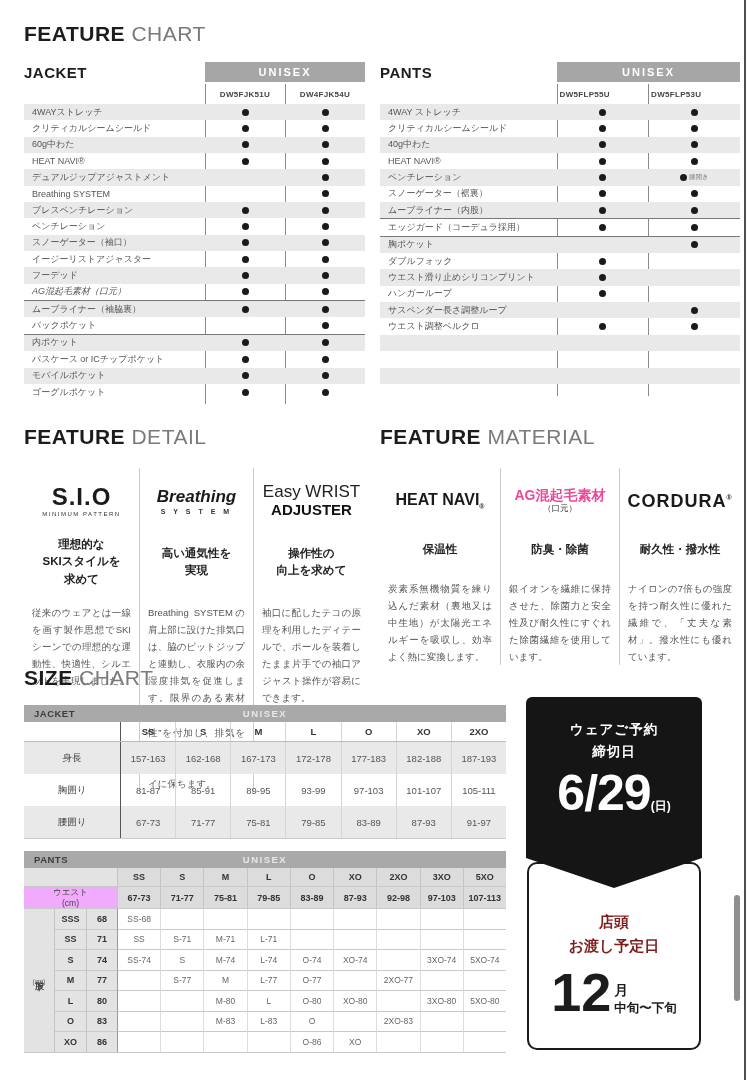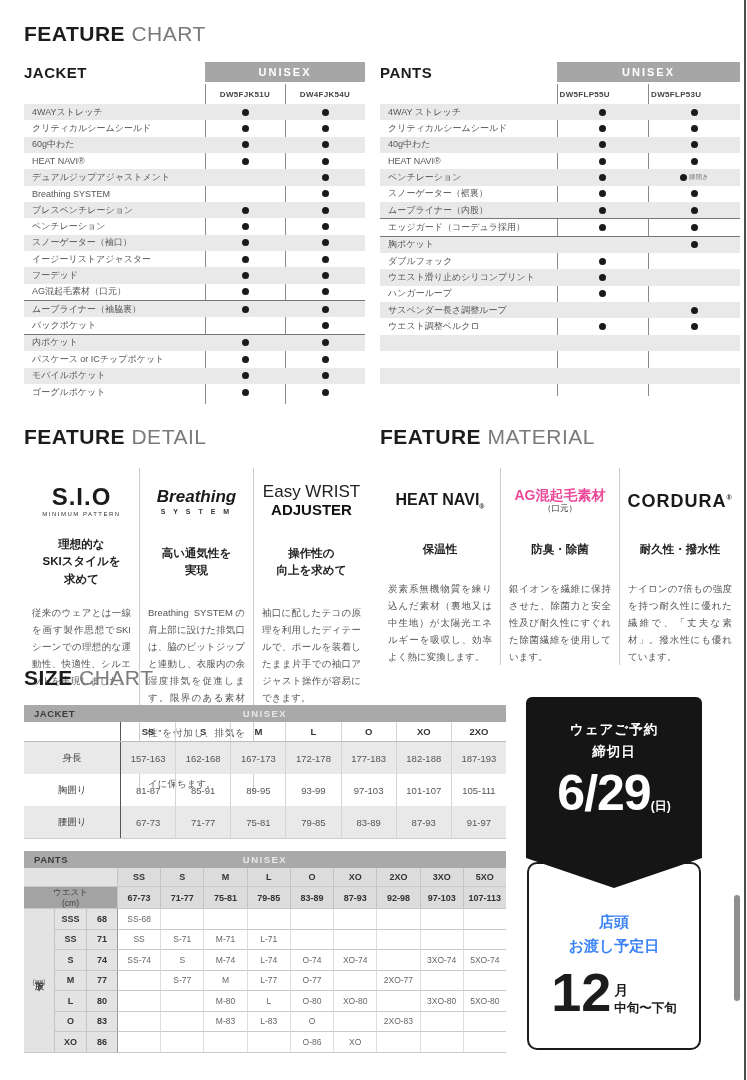--- a/index.html
+++ b/index.html
@@ -62,42 +62,42 @@
   .srow{display:grid;grid-template-columns:96px repeat(7,1fr);height:32px;}
   .srow.odd{background:#e9e9e9;}
   .srow > div{display:flex;align-items:center;justify-content:center;font-size:9.5px;color:#555;border-left:1px solid #d5d5d5;}
   .srow > div:first-child{border-left:none;color:#444;}
   .srow > div:nth-child(2){border-left:1px solid #555;}
   .sbody{border-bottom:1px solid #ccc;}
   
   .pgrid{display:grid;grid-template-columns:30px 32px 31px repeat(9,1fr);}
   .pgrid > div{display:flex;align-items:center;justify-content:center;box-sizing:border-box;border-bottom:1px solid #c9c9c9;}
   .pcell-head{height:19px;background:#dcdcdc;font-size:9px;font-weight:700;color:#333;border-left:1px solid #c4c4c4;}
-  .pcell-waistlabel{grid-column:1 / span 3;background:#a3a3a3;font-size:8.5px;color:#444;line-height:1.2;text-align:center;white-space:pre-line;}
+  .pcell-waistlabel{grid-column:1 / span 3;background:#f0abfc;font-size:8.5px;color:#444;line-height:1.2;text-align:center;white-space:pre-line;}
   .pcell-emptyhead{grid-column:1 / span 3;background:#e3e3e3;}
   .pcell-waist{height:22px;background:#dcdcdc;font-size:9px;font-weight:700;color:#333;border-left:1px solid #c4c4c4;}
   .pcell-inseam{grid-row:span 7;background:#e3e3e3;font-size:9px;font-weight:700;color:#444;flex-direction:column;line-height:1.2;border-bottom:1px solid #c9c9c9;}
   .pcell-inseam .cm{font-size:6.5px;font-weight:400;color:#666;}
   .pcell-size{height:20.5px;background:#e3e3e3;font-size:9px;font-weight:700;color:#333;border-left:1px solid #c4c4c4;}
   .pcell-num{height:20.5px;background:#e3e3e3;font-size:9px;font-weight:700;color:#333;border-left:1px solid #c4c4c4;}
   .pcell{height:20.5px;background:#fff;font-size:8.5px;color:#666;border-left:1px solid #ddd;}
   .pcell.first{border-left:1px solid #999;}
   
   .badge{position:absolute;left:526px;top:697px;width:176px;height:353px;}
   .badge-white{position:absolute;left:1px;right:1px;top:165px;bottom:0;background:#fff;
     border:2px solid #1a1a1a;border-radius:10px;z-index:1;text-align:center;box-sizing:border-box;}
   .badge-black{position:absolute;left:0;right:0;top:0;height:161px;background:#151515;
     border-radius:6px 6px 0 0;z-index:2;text-align:center;color:#fff;}
   .badge-chevron{position:absolute;left:0;top:161px;width:0;height:0;z-index:3;
     border-left:88px solid transparent;border-right:88px solid transparent;border-top:30px solid #151515;}
   .badge-top-line{font-size:13.5px;font-weight:700;letter-spacing:1px;line-height:1.6;}
   .badge-black .pad{padding-top:22px;}
   .badge-date{margin-top:6px;font-size:50px;font-weight:700;letter-spacing:-1px;line-height:1;}
   .badge-date-note{font-size:12px;font-weight:700;letter-spacing:0;}
-  .badge-bottom-line{font-size:15px;font-weight:700;color:#3b82f6;line-height:1.6;}
+  .badge-bottom-line{font-size:15px;font-weight:700;color:#7f1d1d;line-height:1.6;}
   .badge-white .pad{padding-top:46px;}
   .badge-month-row{margin-top:10px;display:flex;align-items:flex-end;justify-content:center;}
   .badge-month{font-size:54px;font-weight:700;color:#1c1c1c;line-height:.9;}
   .badge-month-side{display:flex;flex-direction:column;align-items:flex-start;margin-left:3px;}
   .badge-month-unit{font-size:14px;font-weight:700;color:#1c1c1c;}
   .badge-period{font-size:12.5px;font-weight:700;color:#1c1c1c;}
   
   .scroll-thumb{position:absolute;left:734px;top:895px;width:6px;height:106px;background:#8f8f8f;border-radius:3px;}
 </style>
 </head>
@@ -209,21 +209,21 @@
         <div class="frow odd">
           <div class="fname" style="width: 181px;">フーデッド</div>
           <div class="fdot" style="width: 80px;">
             <span class="dot"></span>
           </div>
           <div class="fdot" style="width: 80px;">
             <span class="dot"></span>
           </div>
         </div>
         <div class="frow">
-          <div class="fname" style="width: 181px;">AG混起毛素材（口元）</div>
+          <div class="fname" style="width: 181px; font-style: italic;">AG混起毛素材（口元）</div>
           <div class="fdot" style="width: 80px;">
             <span class="dot"></span>
           </div>
           <div class="fdot" style="width: 80px;">
             <span class="dot"></span>
           </div>
         </div>
         <div class="frow odd sep">
           <div class="fname" style="width: 181px;">ムーブライナー（袖脇裏）</div>
           <div class="fdot" style="width: 80px;">

